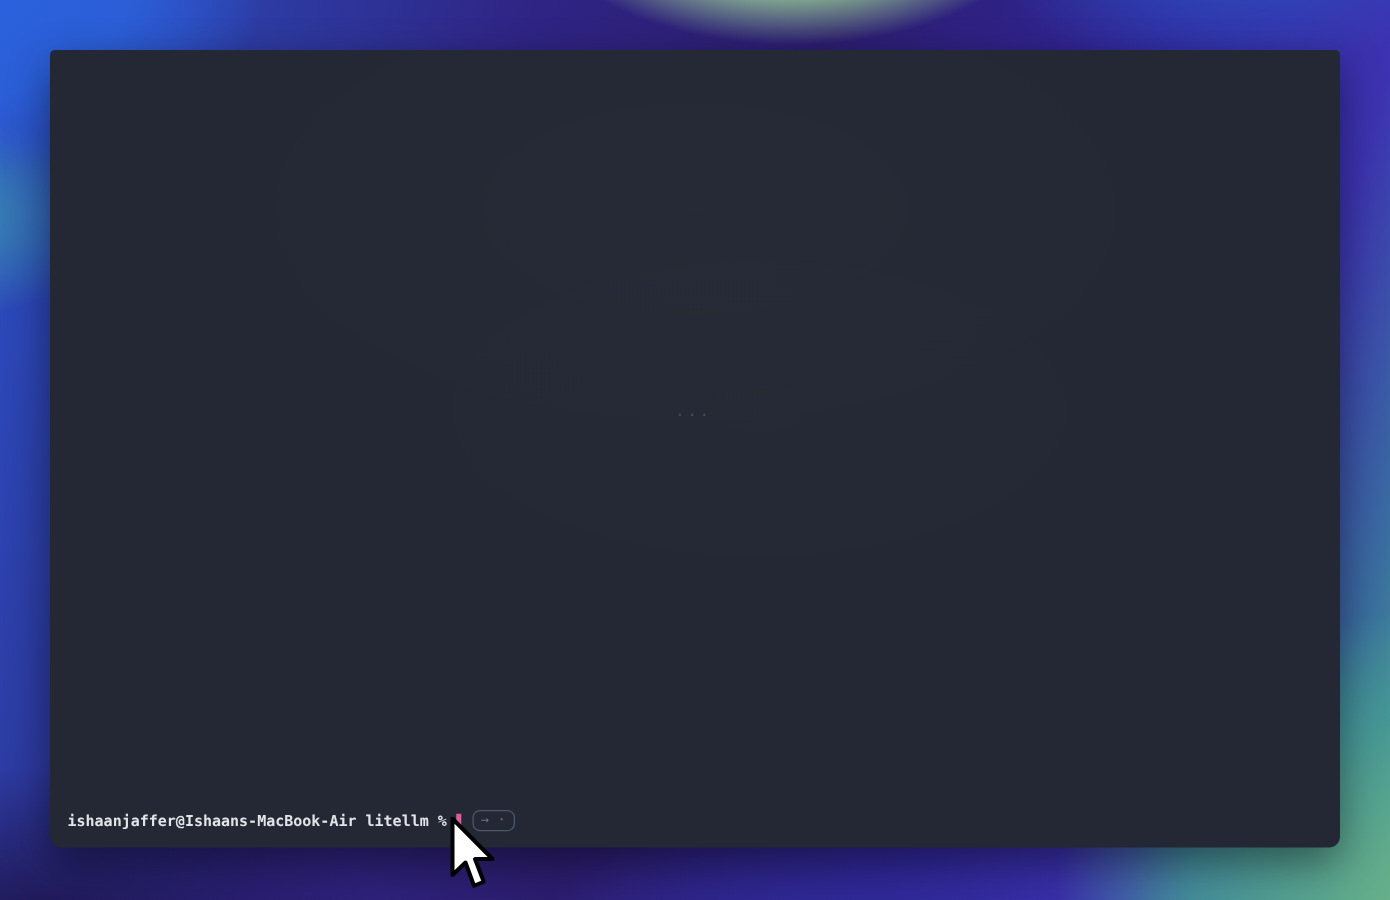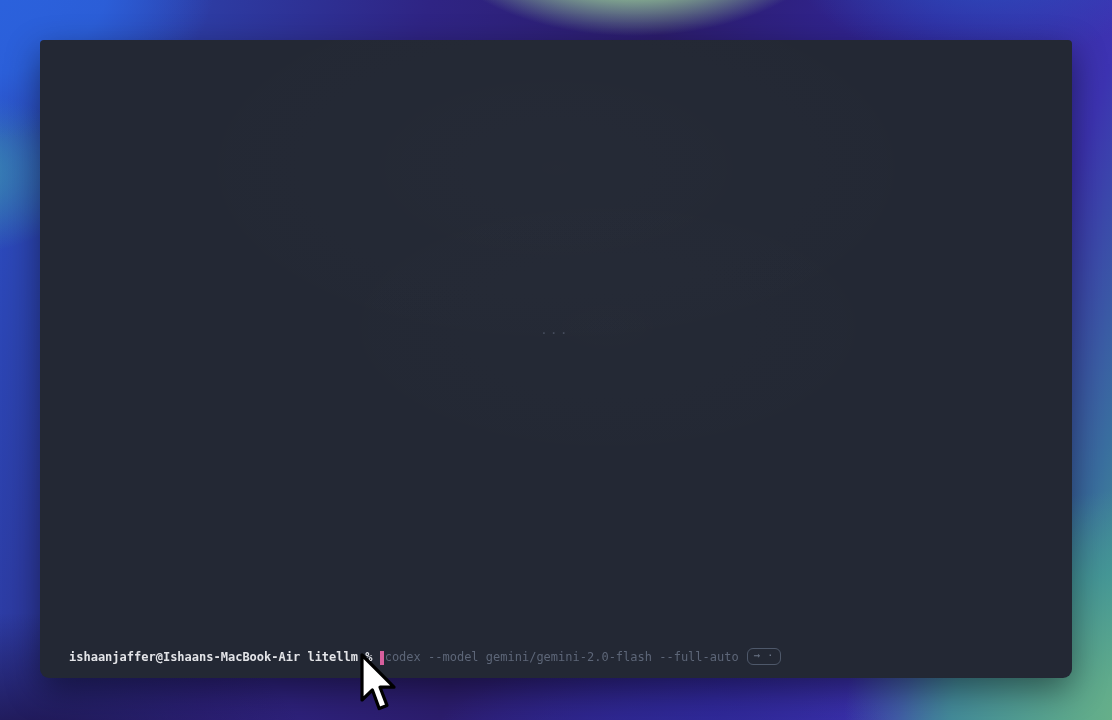--- a/index.html
+++ b/index.html
@@ -51,21 +51,20 @@
   }
 
   .prompt-line {
     position: absolute;
     left: 14px; bottom: 13px;
     display: flex;
     align-items: flex-end;
     white-space: pre;
     font-size: 12px;
     line-height: 16px;
-    margin-left: 15px;
   }
   .prompt-text {
     color: #e3e4e8;
     font-weight: bold;
   }
   .caret {
     display: inline-block;
     width: 4px; height: 14px;
     background: #d75f9d;
     margin: 0 1px 0 0;
@@ -97,21 +96,20 @@
 
 <div class="desktop">
 
   <div class="terminal">
 
     <div class="body-ellipsis">...</div>
 
     <div class="prompt-line">
       <span class="prompt-text">ishaanjaffer@Ishaans-MacBook-Air litellm % </span>
       <span class="caret"></span>
-      <span class="suggestion-text">codex --model gemini/gemini-2.0-flash --full-auto</span>
       <span class="hint-badge">→ ·</span>
     </div>
 
   </div>
 
   <svg class="mouse-cursor" viewBox="0 0 20 32">
     <path d="M3 1.5 L3 24 L8.2 19 L11.6 28.3 L15.5 26.7 L12 17.6 L19 17.6 Z" fill="#ffffff" stroke="#000000" stroke-width="1.6" stroke-linejoin="round"></path>
   </svg>
 
 </div>

